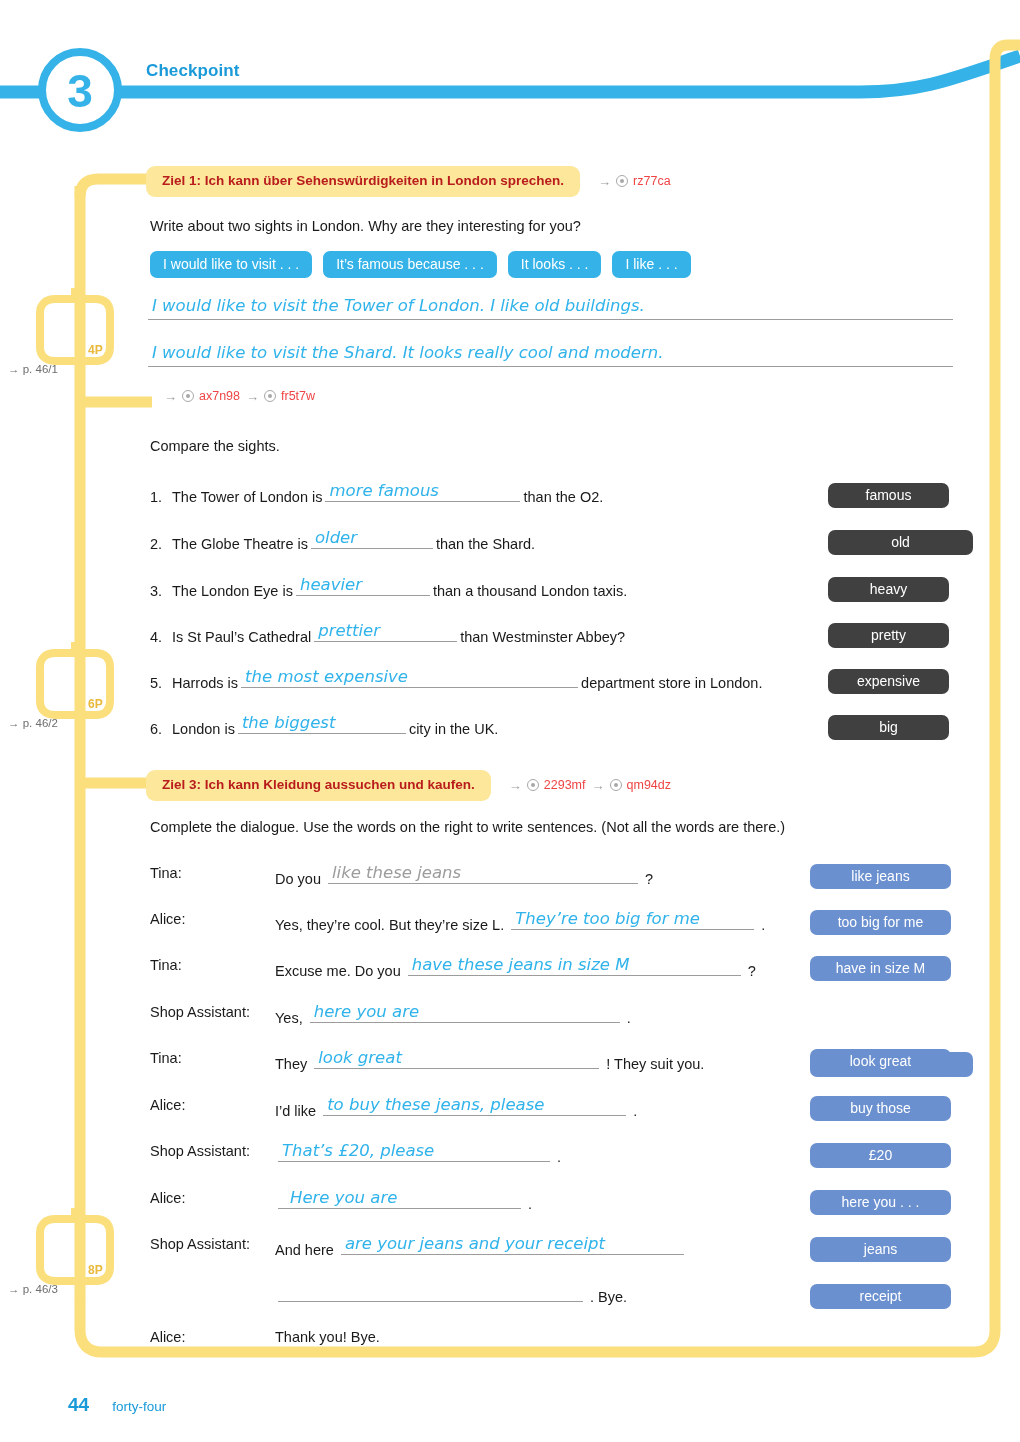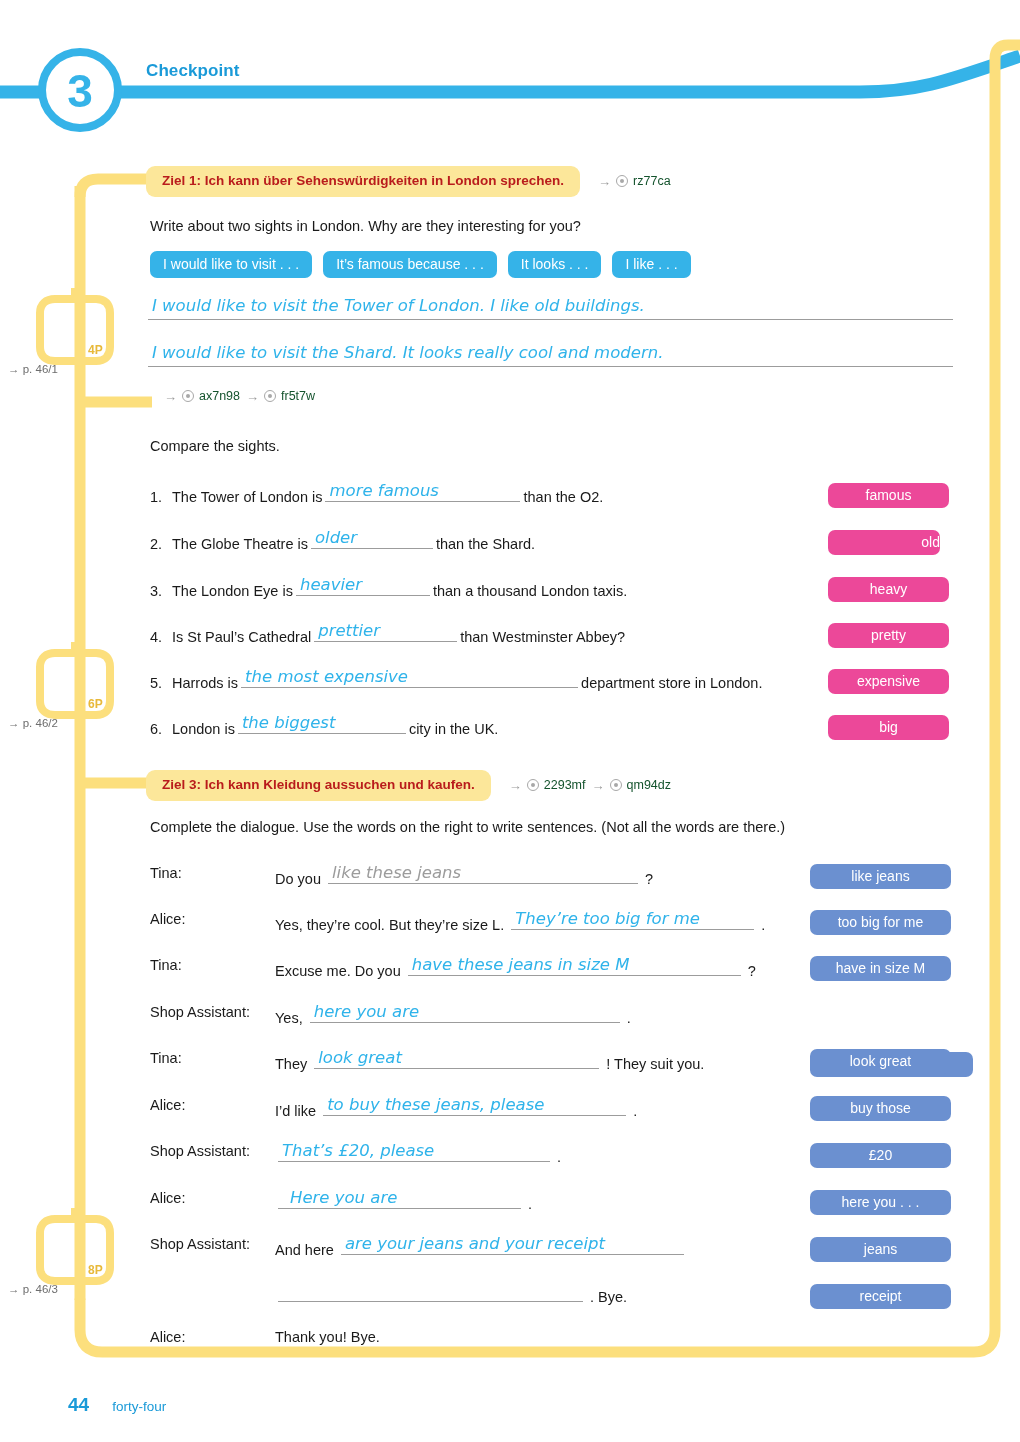--- a/index.html
+++ b/index.html
@@ -34,21 +34,21 @@
     background:#fce79a; border-radius:9px;
     padding:7px 16px 8px 16px;
     font-size:13.5px; font-weight:bold; color:#b91c1c;
     white-space:nowrap; line-height:1.15;
   }
   .ziel-codes { display:flex; align-items:center; margin-left:18px; gap:6px; color:#8d8d8d; font-size:12.5px; white-space:nowrap;}
   .codeitem { display:inline-flex; align-items:center; gap:5px; }
   .arrow-gl { font-size:13px; color:#9a9a9a; line-height:1; }
   .media-ic { display:inline-block; width:12px; height:12px; border:1.4px solid #a8a8a8; border-radius:50%; position:relative; }
   .media-ic::after { content:""; position:absolute; left:50%; top:50%; width:4px; height:4px; margin:-2px 0 0 -2px; background:#a8a8a8; border-radius:50%; }
-  .code-txt { color:#14532d; font-size:12.5px; }
+  .code-txt { color:#ef4444; font-size:12.5px; }
 
   
   .instruction { position:absolute; font-size:14.5px; color:#1a1a1a; white-space:nowrap; }
 
   
   .phrase-row { position:absolute; display:flex; gap:11px; }
   .phrase-chip {
     background:#35b3e8; color:#ffffff;
     border-radius:7px; padding:5px 13px 6px 13px;
     font-size:14px; white-space:nowrap;
@@ -77,21 +77,21 @@
   .blank .hand { position:absolute; left:4px; bottom:1px; }
 
   
   .wchip {
     position:absolute; border-radius:7px;
     color:#ffffff; font-size:14px;
     padding:4px 0 5px 0;
     text-align:center;
     white-space:nowrap;
   }
-  .wchip.green { background:#ec4899; }
+  .wchip.green { background:#404040; }
   .wchip.blue  { background:#6b90d0; }
 
   
   .dlg { position:absolute; font-size:14.5px; white-space:nowrap; }
   .dlg .speaker { position:absolute; left:0; top:0; }
   .dlg .utt { position:absolute; top:0; }
   .score-pts {
     position:absolute; font-size:12px; font-weight:bold; color:#e8b93a;
   }
   .score-ref {
@@ -211,21 +211,21 @@
   <div class="wchip green" style="left:828px; top:483px; width:121px;">famous</div>
 
   <div class="sent" style="left:150px; top:530px;">
     <span class="num">2.</span>
     <span>The Globe Theatre is</span>
     <span class="blank" style="width:122px;">
       <span class="hand">older</span>
     </span>
     <span>than the Shard.</span>
   </div>
-  <div class="wchip green" style="left:828px; top:530px; width:112px;text-align:right;">old</div>
+  <div class="wchip green" style="left:828px; top:530px; width:145px;">old</div>
 
   <div class="sent" style="left:150px; top:577px;">
     <span class="num">3.</span>
     <span>The London Eye is</span>
     <span class="blank" style="width:134px;">
       <span class="hand">heavier</span>
     </span>
     <span>than a thousand London taxis.</span>
   </div>
   <div class="wchip green" style="left:828px; top:577px; width:121px;">heavy</div>

